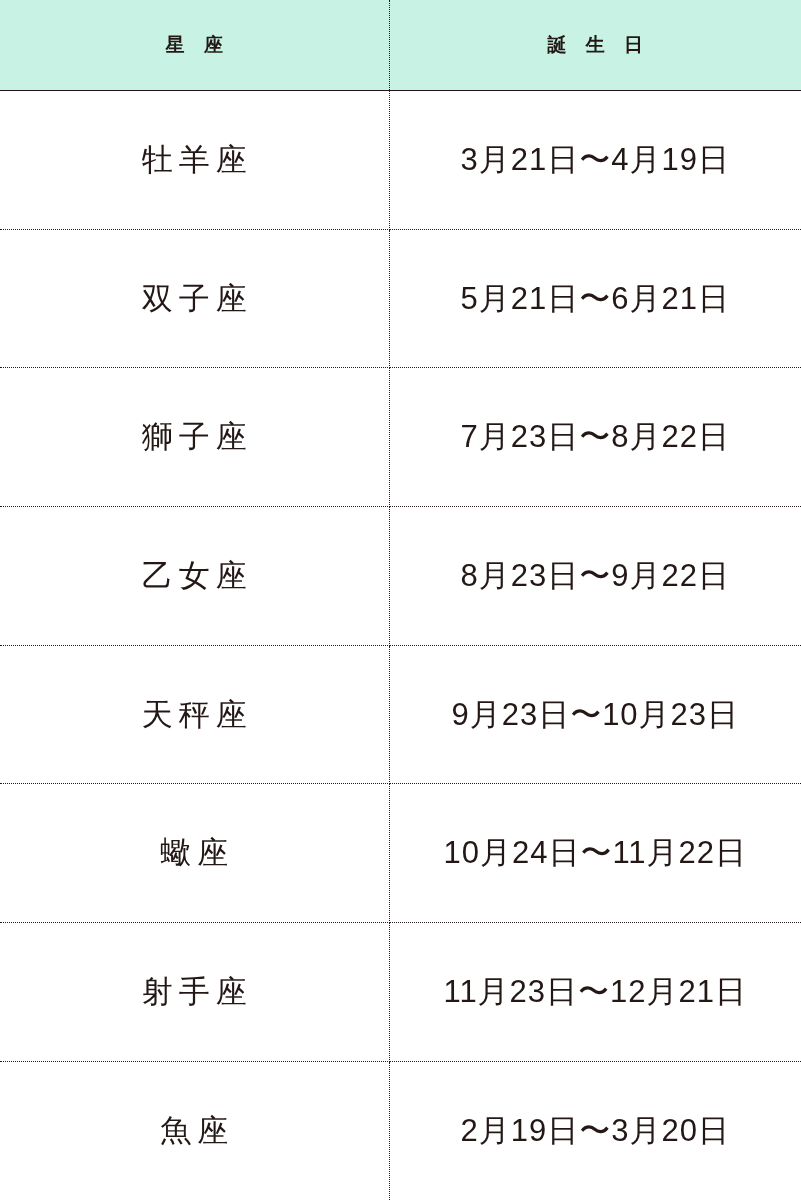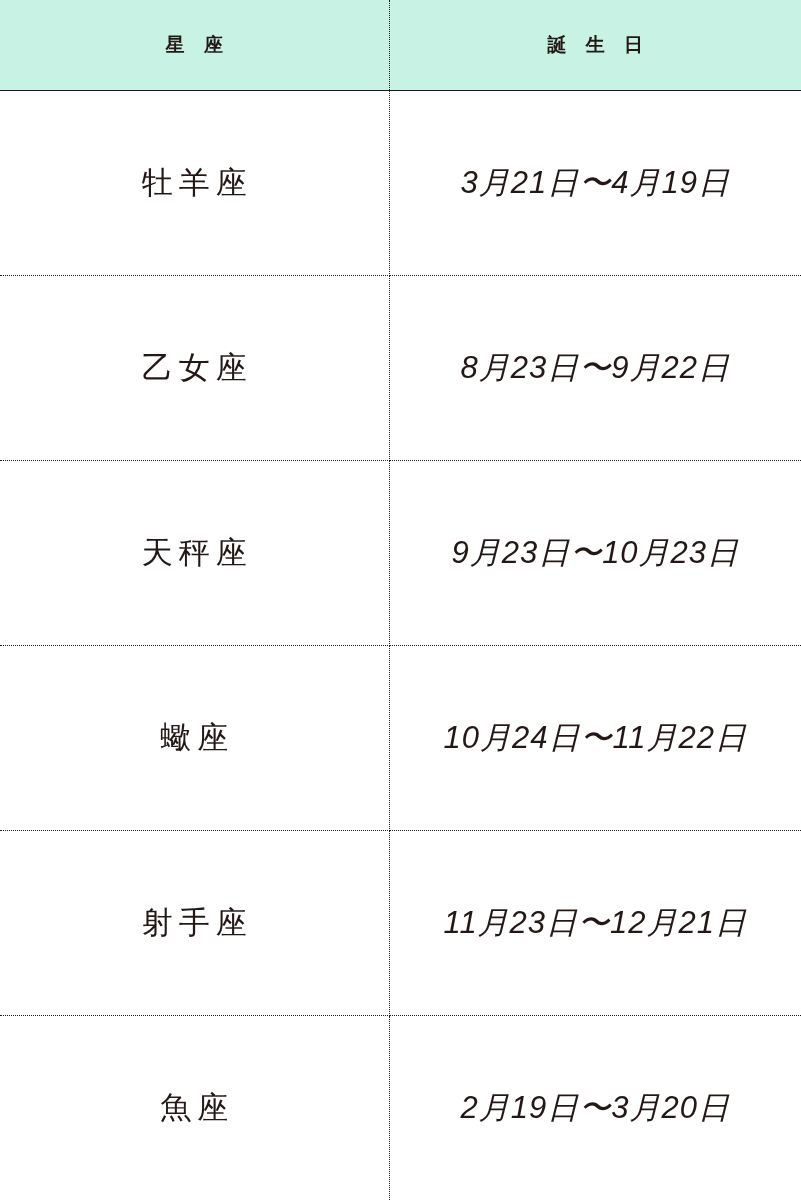--- a/index.html
+++ b/index.html
@@ -61,41 +61,48 @@
   .zodiac-table tbody tr:last-child td {
     border-bottom: none;
   }
   .zodiac-table tbody td.sign-cell {
     border-right: 1.5px dotted #231815;
     letter-spacing: 6px;
     text-indent: 6px;
   }
   .zodiac-table tbody td.date-cell {
     letter-spacing: 1px;
-    font-style: italic;
   }
 </style>
 </head>
 <body>
 
 <table class="zodiac-table">
   <colgroup>
     <col class="col-sign">
     <col class="col-date">
   </colgroup>
   <thead>
     <tr>
       <th class="sign-head">星 座</th>
       <th class="date-head">誕 生 日</th>
     </tr>
   </thead>
   <tbody>
     <tr>
       <td class="sign-cell">牡羊座</td>
       <td class="date-cell">3月21日〜4月19日</td>
+    </tr>
+    <tr>
+      <td class="sign-cell">双子座</td>
+      <td class="date-cell">5月21日〜6月21日</td>
+    </tr>
+    <tr>
+      <td class="sign-cell">獅子座</td>
+      <td class="date-cell">7月23日〜8月22日</td>
     </tr>
     <tr>
       <td class="sign-cell">乙女座</td>
       <td class="date-cell">8月23日〜9月22日</td>
     </tr>
     <tr>
       <td class="sign-cell">天秤座</td>
       <td class="date-cell">9月23日〜10月23日</td>
     </tr>
     <tr>

